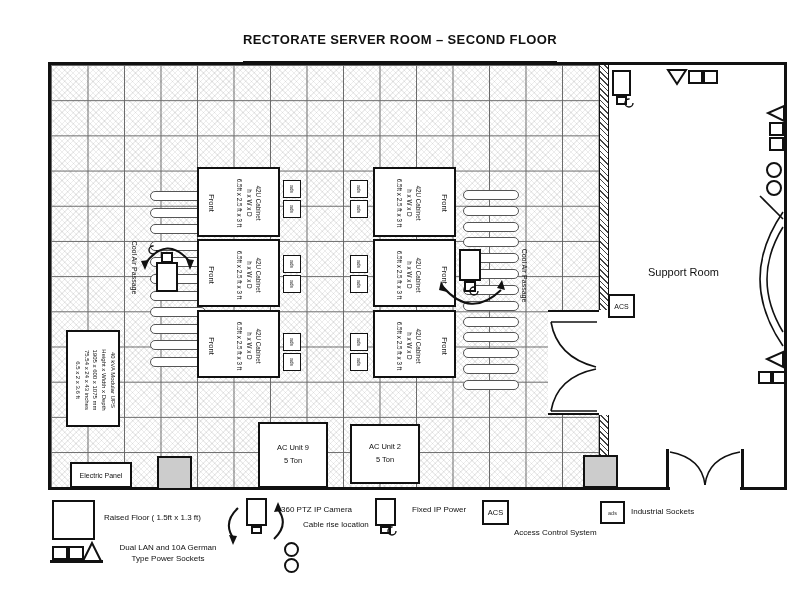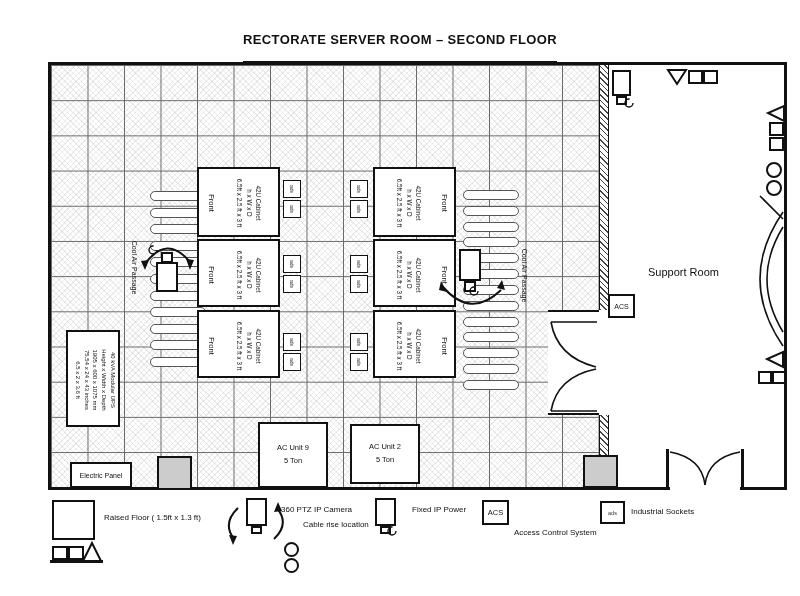--- a/index.html
+++ b/index.html
@@ -251,20 +251,24 @@
   <div class="lbl8" style="left:514px;top:528px">Access Control System</div>
 
   <div class="acsbox" style="left:600px;top:501px;width:25px;height:23px;font-size:5.5px;color:#333">
       <span>ads</span>
     </div>
   <div class="lbl8" style="left:631px;top:507px">Industrial Sockets</div>
 
   <div class="sq" style="left:52px;top:546px;width:16px;height:14px"></div>
   <div class="sq" style="left:68px;top:546px;width:16px;height:14px"></div>
   <div class="wall" style="left:50px;top:560px;width:53px;height:3px"></div>
+  <div class="lbl8" style="left:108px;top:542px;width:120px;text-align:center;line-height:1.4">
+    <div>Dual LAN and 10A German</div>
+    <div>Type Power Sockets</div>
+  </div>
 
   <div class="circ" style="left:284px;top:542px;width:15px;height:15px"></div>
   <div class="circ" style="left:284px;top:558px;width:15px;height:15px"></div>
   <div class="lbl8" style="left:303px;top:520px">Cable rise location</div>
 
   <svg id="overlay" width="800" height="596" viewBox="0 0 800 596">
     <g fill="none" stroke="#111" stroke-width="1.6">
 
       <path d="M551,322 H597"></path>
       <path d="M551,322 Q557,357 596,367"></path>

